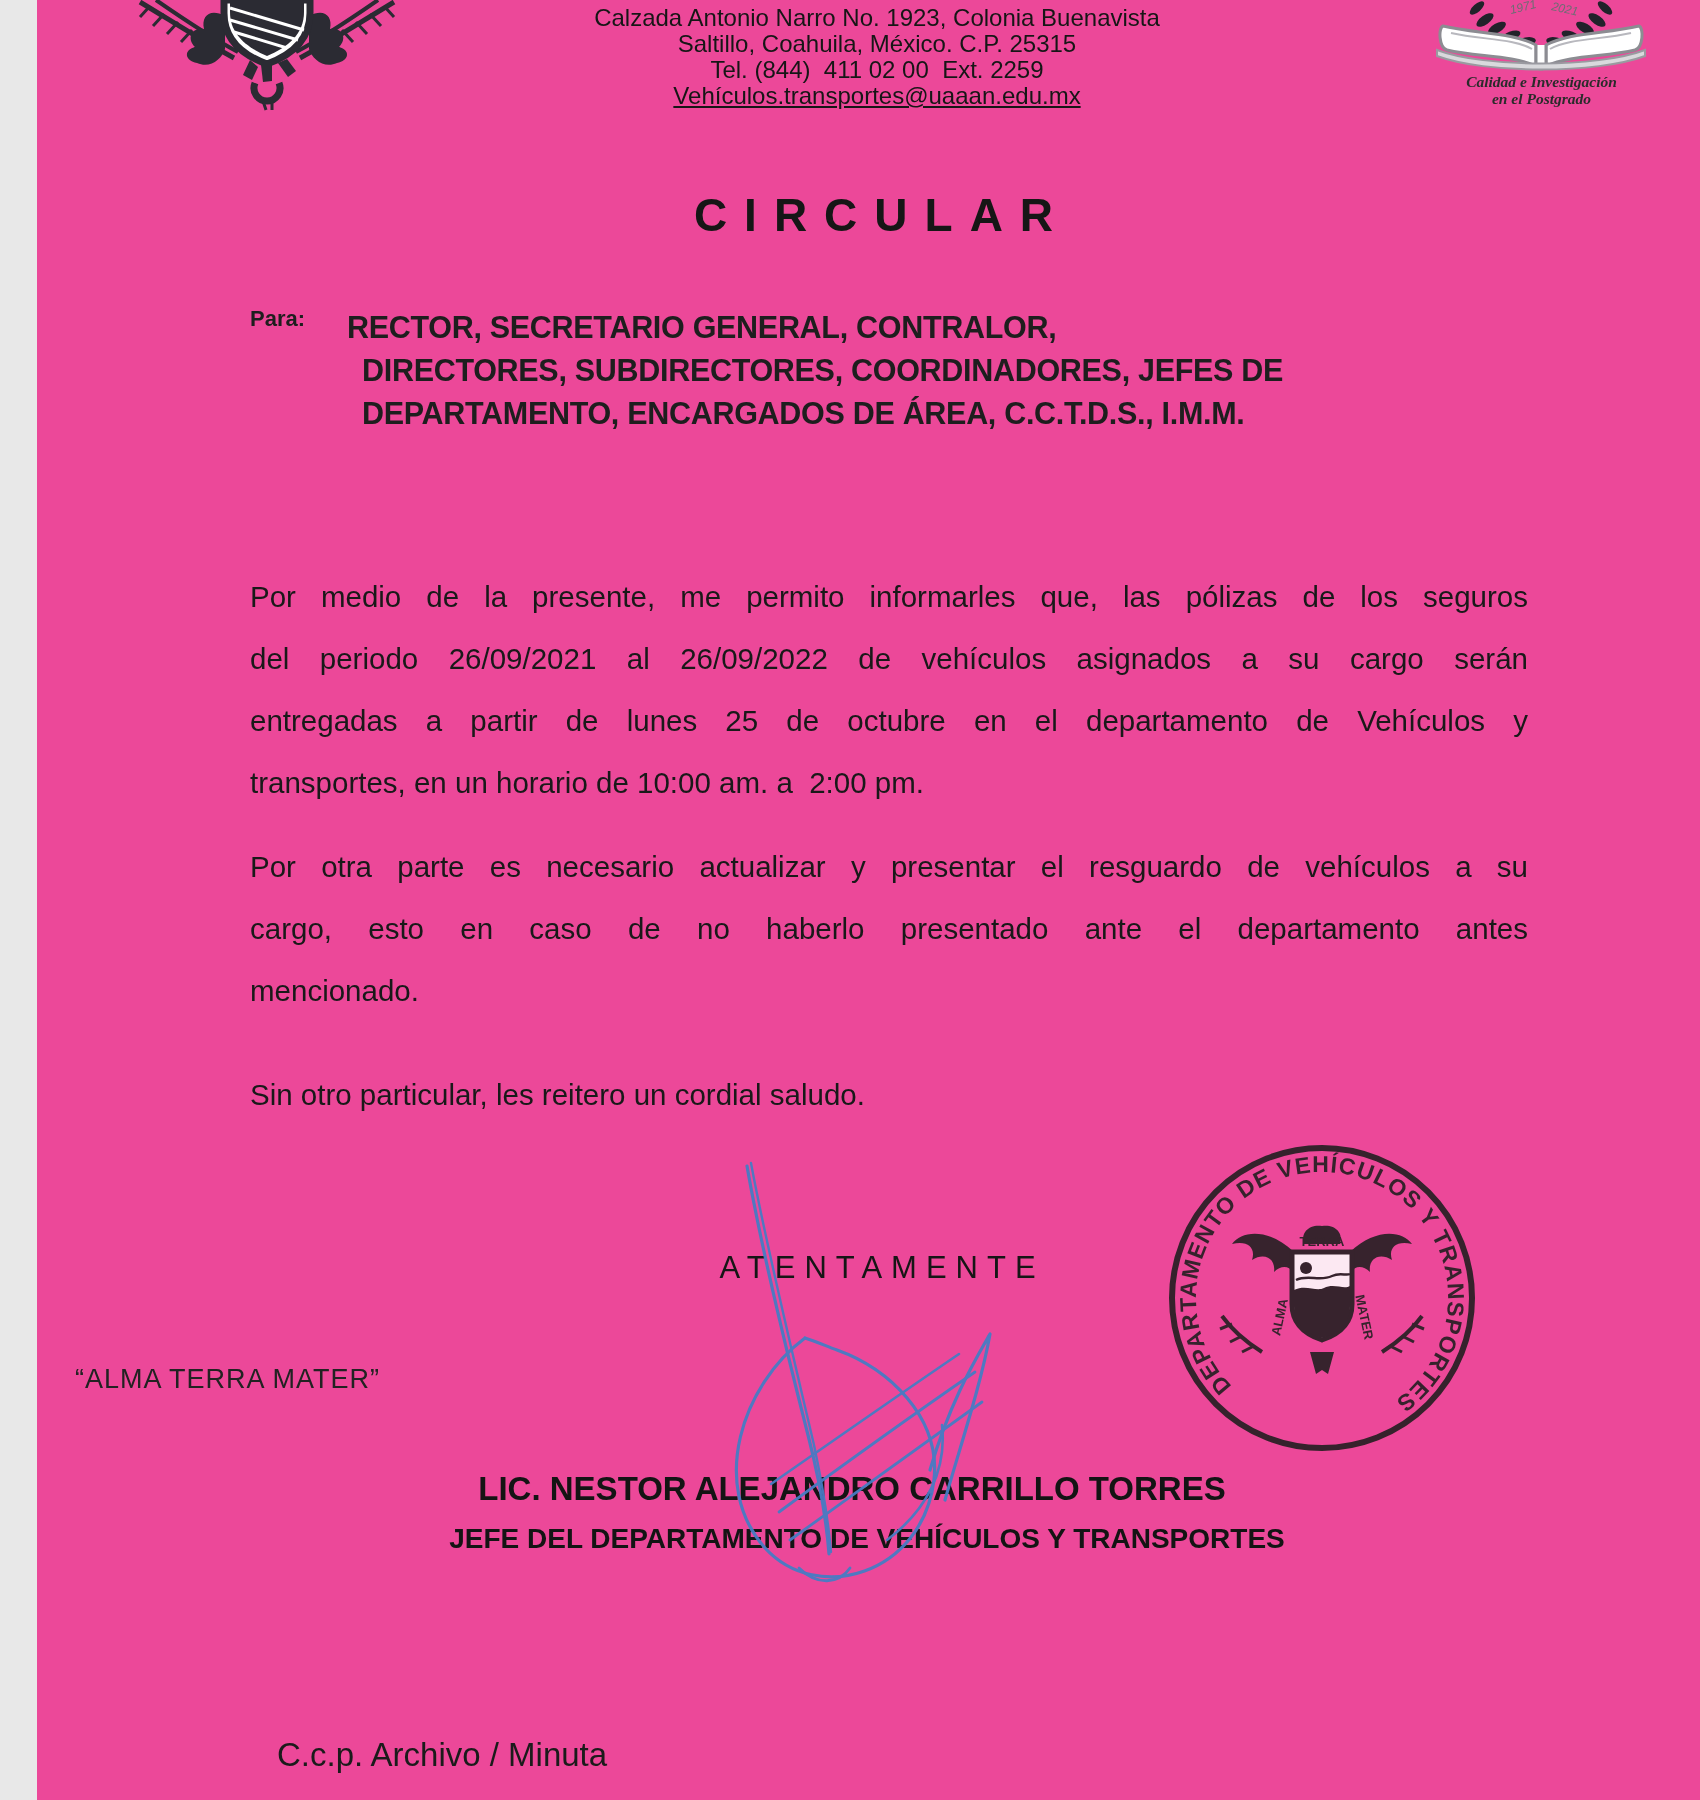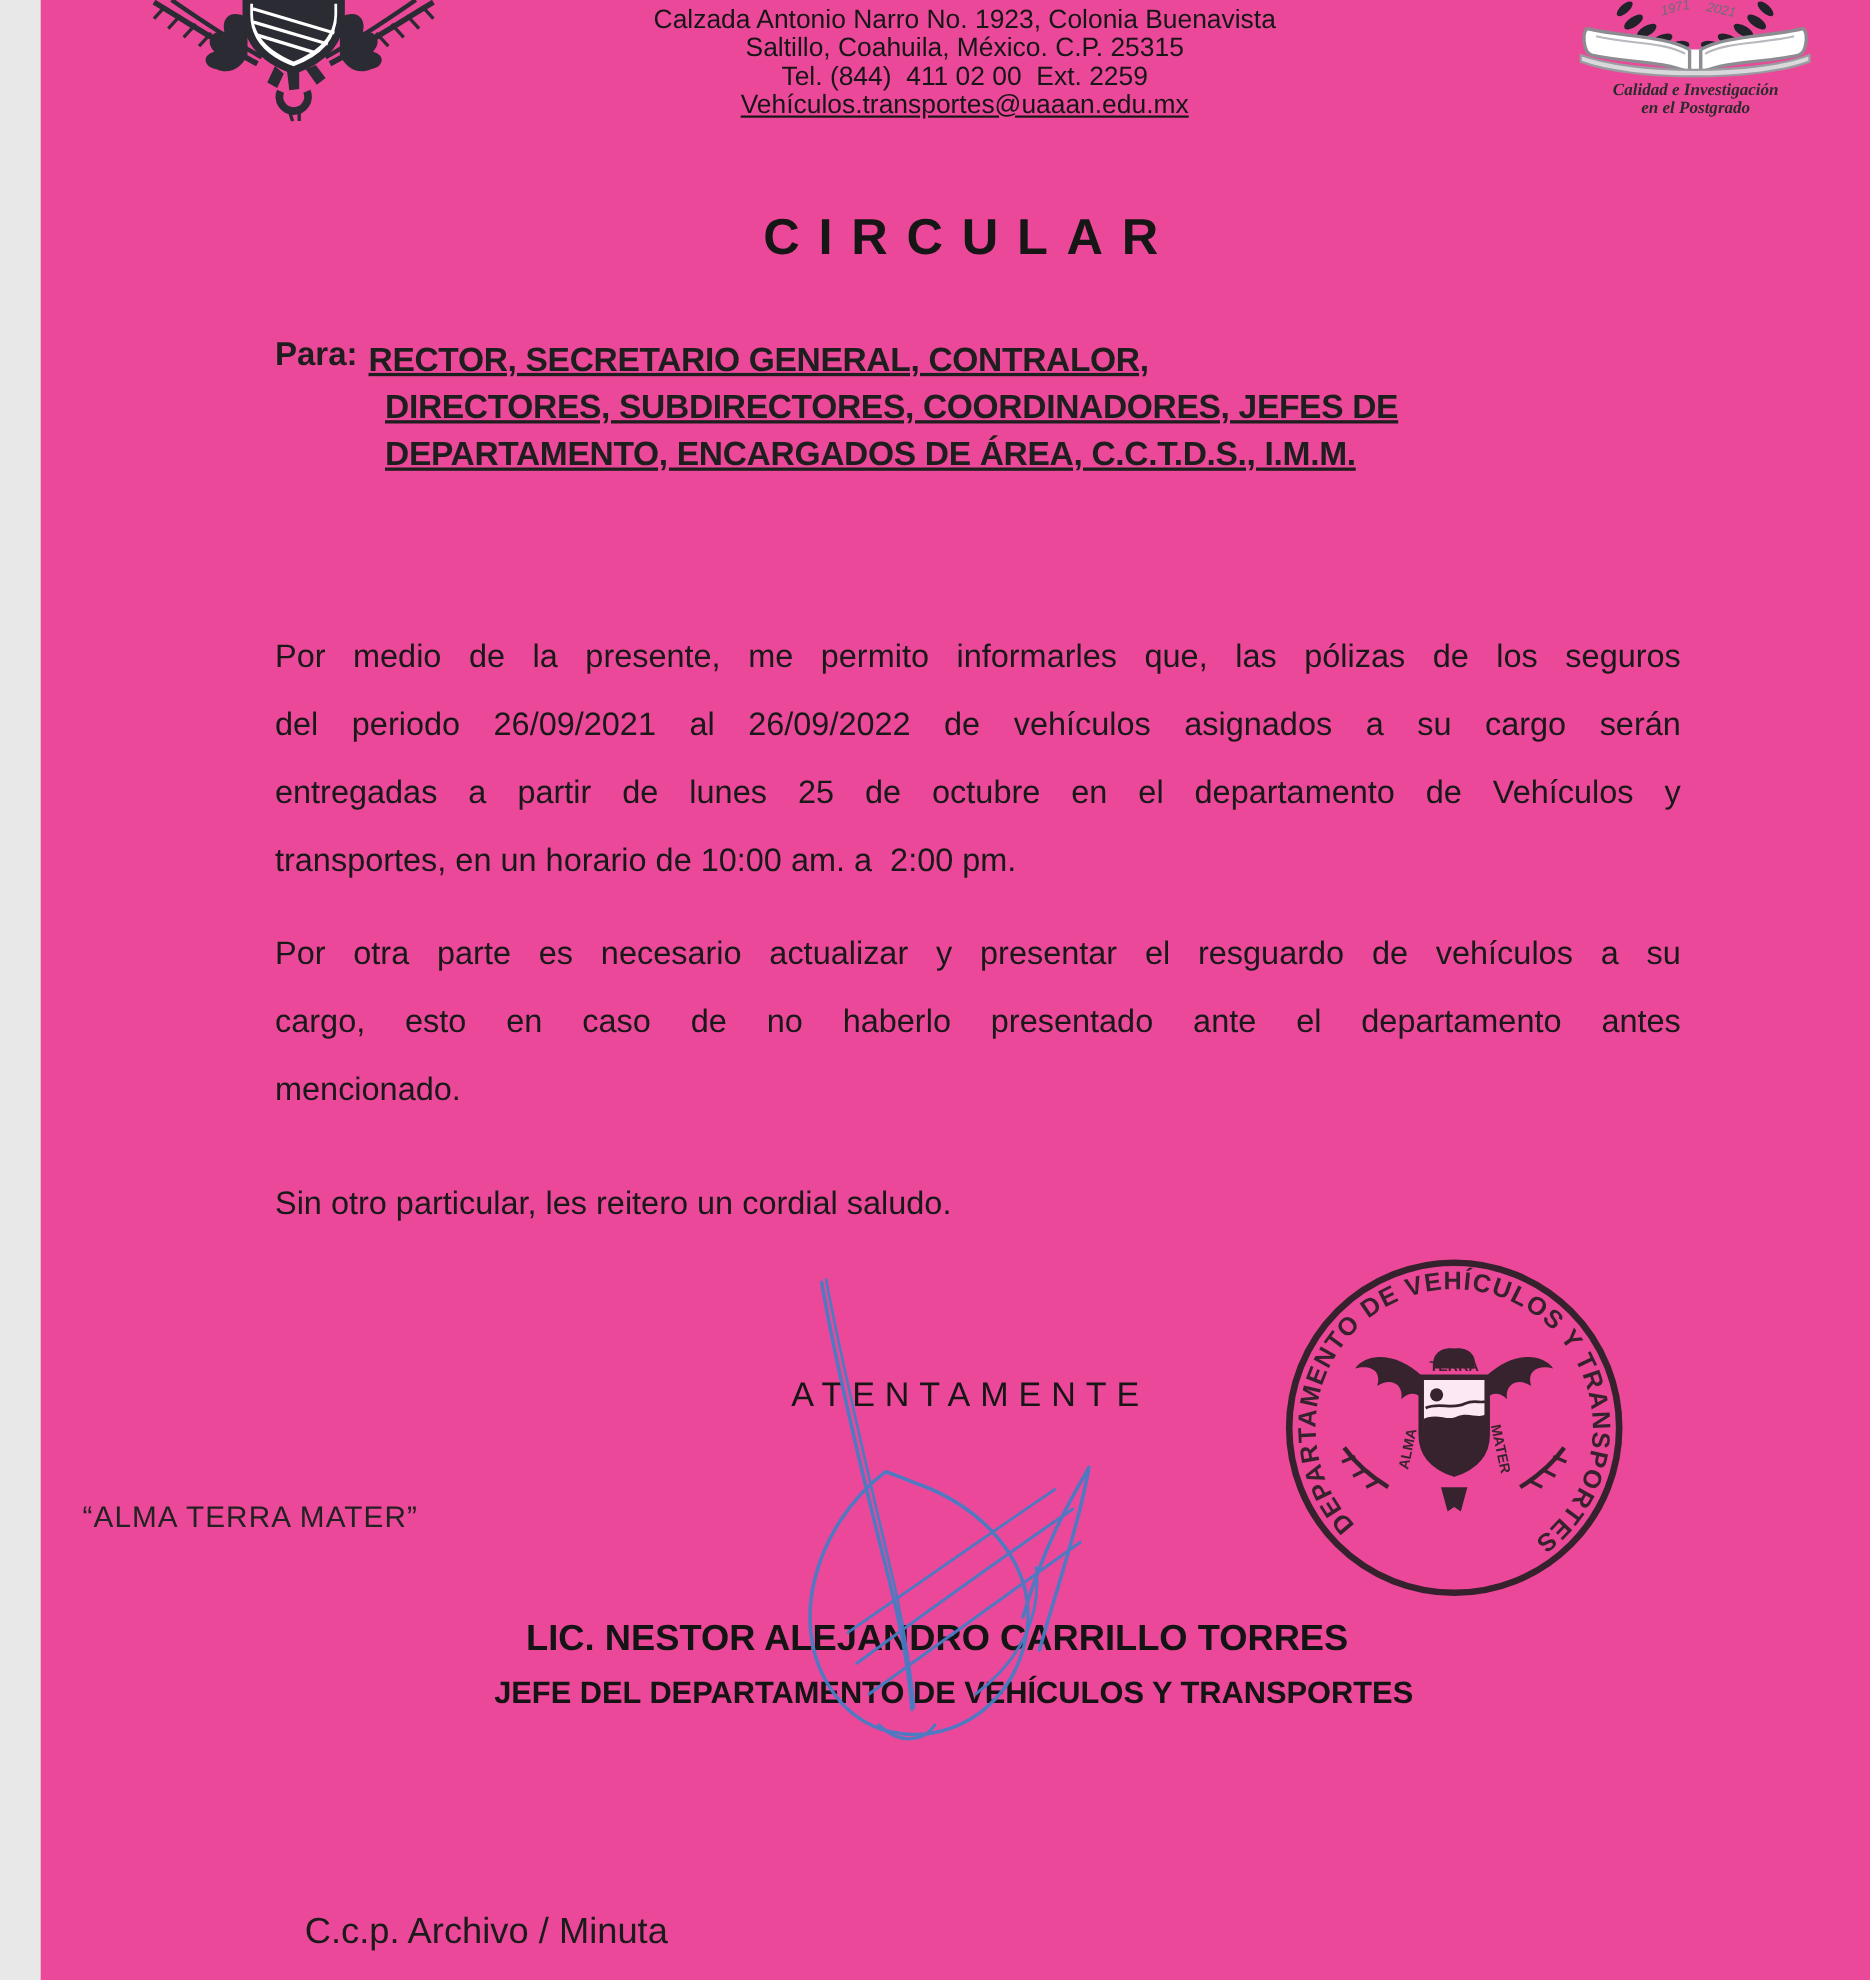--- a/index.html
+++ b/index.html
@@ -11,22 +11,22 @@
   .addr{white-space:pre;}
   .addr-email{text-decoration:underline;}
   .crest-left{left:85px;top:0;width:290px;height:112px;}
   .emblem-right{left:1388px;top:0;width:232px;height:72px;}
   .emblem-caption{left:1392px;top:73px;width:225px;text-align:center;
         font-family:"Liberation Serif",serif;font-size:15.5px;line-height:17px;color:#2b2b2b;font-weight:bold;font-style:italic;}
   
   .doc-title{left:0;top:188px;width:1690px;text-align:center;font-size:46px;font-weight:bold;
         letter-spacing:17px;color:#161616;}
   
-  .para-label{left:213px;top:306px;font-size:30px;font-weight:bold;}
-  .recipients{left:298px;top:306px;width:1150px;font-size:30.5px;font-weight:bold;line-height:43px;letter-spacing:-0.3px;text-decoration:underline;}
+  .para-label{left:213px;top:306px;font-size:22px;font-weight:bold;}
+  .recipients{left:310px;top:306px;width:1150px;font-size:30.5px;font-weight:bold;line-height:43px;letter-spacing:-0.3px;}
   .recipients .r2,.recipients .r3{padding-left:15px;}
   
   .bodypar{left:213px;width:1278px;font-size:29.5px;line-height:62px;color:#191919;}
   .p1{top:566px;}.p2{top:836px;}.p3{top:1064px;}
   .jline{text-align:justify;text-align-last:justify;}
   .lline{text-align:left;white-space:pre;}
   
   .atentamente{left:0;top:1250px;width:1690px;text-align:center;font-size:31px;font-weight:normal;
         letter-spacing:9px;color:#161616;}
   .motto{left:0;top:1364px;width:1680px;text-align:left;font-size:27px;letter-spacing:1px;color:#222;padding-left:38px;}

